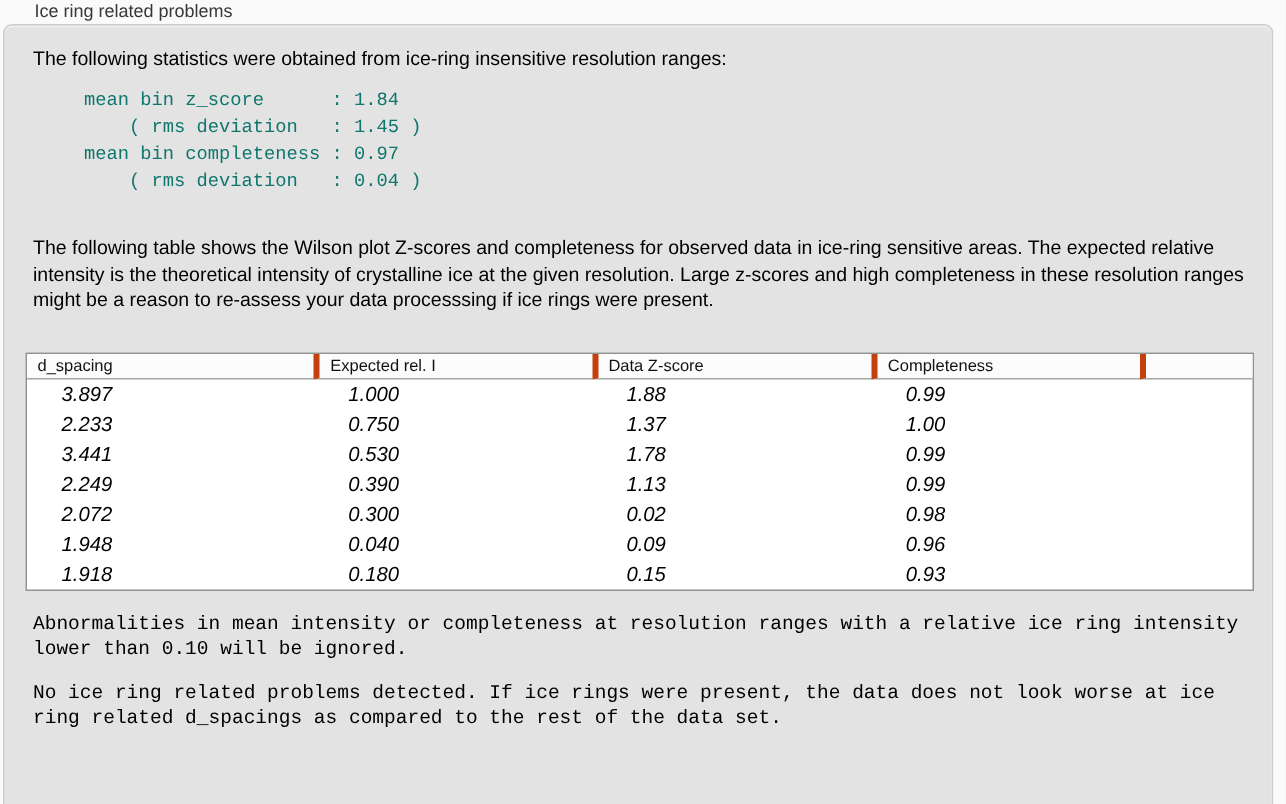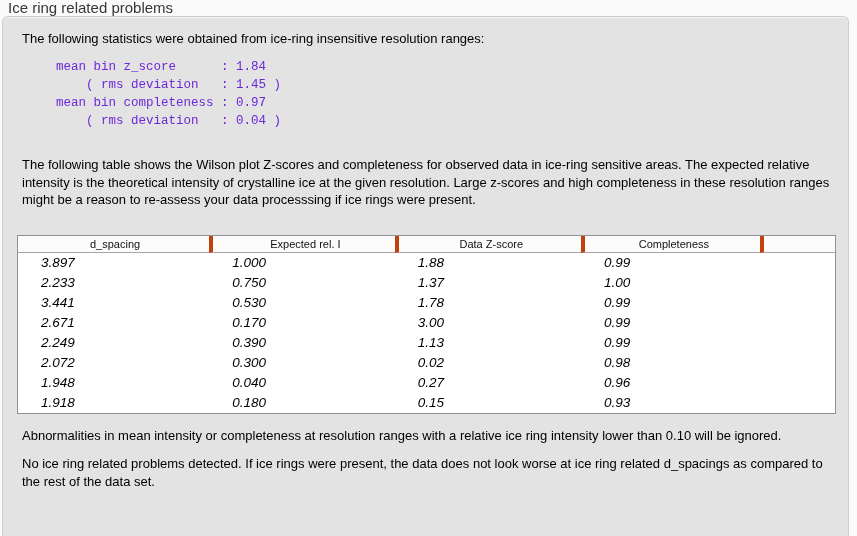--- a/index.html
+++ b/index.html
@@ -7,22 +7,22 @@
     margin: 0; padding: 0;
     width: 857px; height: 536px;
     overflow: hidden;
     background: #fafafa;
     font-family: "Liberation Sans", "DejaVu Sans", sans-serif;
     color: #000;
   }
   .label-row {
     position: absolute; top: 0; left: 0; right: 0;
     height: 16px;
-    padding-left: 8px;
-    font-size: 15px;
+    padding-left: 23px;
+    font-size: 12px;
     line-height: 15px;
     color: #37373a;
     background: #fafafa;
   }
   .panel {
     position: absolute;
     top: 16px; left: 2px; right: 8px; bottom: 0;
     background: #e3e3e3;
     border: 1px solid #cdcdcd;
     border-bottom: none;
@@ -33,42 +33,42 @@
   .intro {
     margin: 0 0 0 1px;
     font-size: 13px;
     line-height: 16px;
   }
   pre.stats {
     margin: 11px 0 0 35px;
     font-family: "Liberation Mono", "DejaVu Sans Mono", monospace;
     font-size: 12.5px;
     line-height: 18px;
-    color: #6d28d9;
+    color: #0f766e;
   }
   .desc {
     margin: 26px 0 0 1px;
     font-size: 13px;
     line-height: 17.5px;
     max-width: 812px;
   }
   table.ice-table {
     margin-top: 26px;
     margin-left: -4px;
     width: calc(100% + 4px);
     border-collapse: separate;
     border-spacing: 0;
     background: #ffffff;
     border: 1px solid #919191;
   }
   table.ice-table th {
     background: #fcfcfc;
     font-size: 11px;
     font-weight: normal;
-    text-align: center;
+    text-align: left;
     color: #111;
     padding: 2px 4px 2px 7px;
     border-bottom: 1px solid #a6a6a6;
     height: 16px;
     white-space: nowrap;
   }
   table.ice-table th + th { border-left: 4px solid #c2410c; }
   table.ice-table th:nth-child(1) { width: 23.4%; }
   table.ice-table th:nth-child(2) { width: 22.7%; }
   table.ice-table th:nth-child(3) { width: 22.8%; }
@@ -78,20 +78,21 @@
     line-height: 20px;
     padding: 0 4px 0 23px;
     white-space: nowrap;
     font-style: italic;
   }
   .note { 
     font-size: 13px;
     line-height: 17.5px;
     max-width: 816px;
     margin: 0 0 0 1px;
+    font-family: Liberation Mono, monospace;
   }
   .note.first { margin-top: 13px; }
   .note.second { margin-top: 11px; }
 </style>
 </head>
 <body>
 
 <div class="label-row">
   <span>Ice ring related problems</span>
 </div>
@@ -133,44 +134,37 @@
           <td></td>
         </tr>
         <tr>
           <td>3.441</td>
           <td>0.530</td>
           <td>1.78</td>
           <td>0.99</td>
           <td></td>
         </tr>
         <tr>
-          <td>2.671</td>
-          <td>0.170</td>
-          <td>3.00</td>
-          <td>0.99</td>
-          <td></td>
-        </tr>
-        <tr>
           <td>2.249</td>
           <td>0.390</td>
           <td>1.13</td>
           <td>0.99</td>
           <td></td>
         </tr>
         <tr>
           <td>2.072</td>
           <td>0.300</td>
           <td>0.02</td>
           <td>0.98</td>
           <td></td>
         </tr>
         <tr>
           <td>1.948</td>
           <td>0.040</td>
-          <td>0.27</td>
+          <td>0.09</td>
           <td>0.96</td>
           <td></td>
         </tr>
         <tr>
           <td>1.918</td>
           <td>0.180</td>
           <td>0.15</td>
           <td>0.93</td>
           <td></td>
         </tr>

